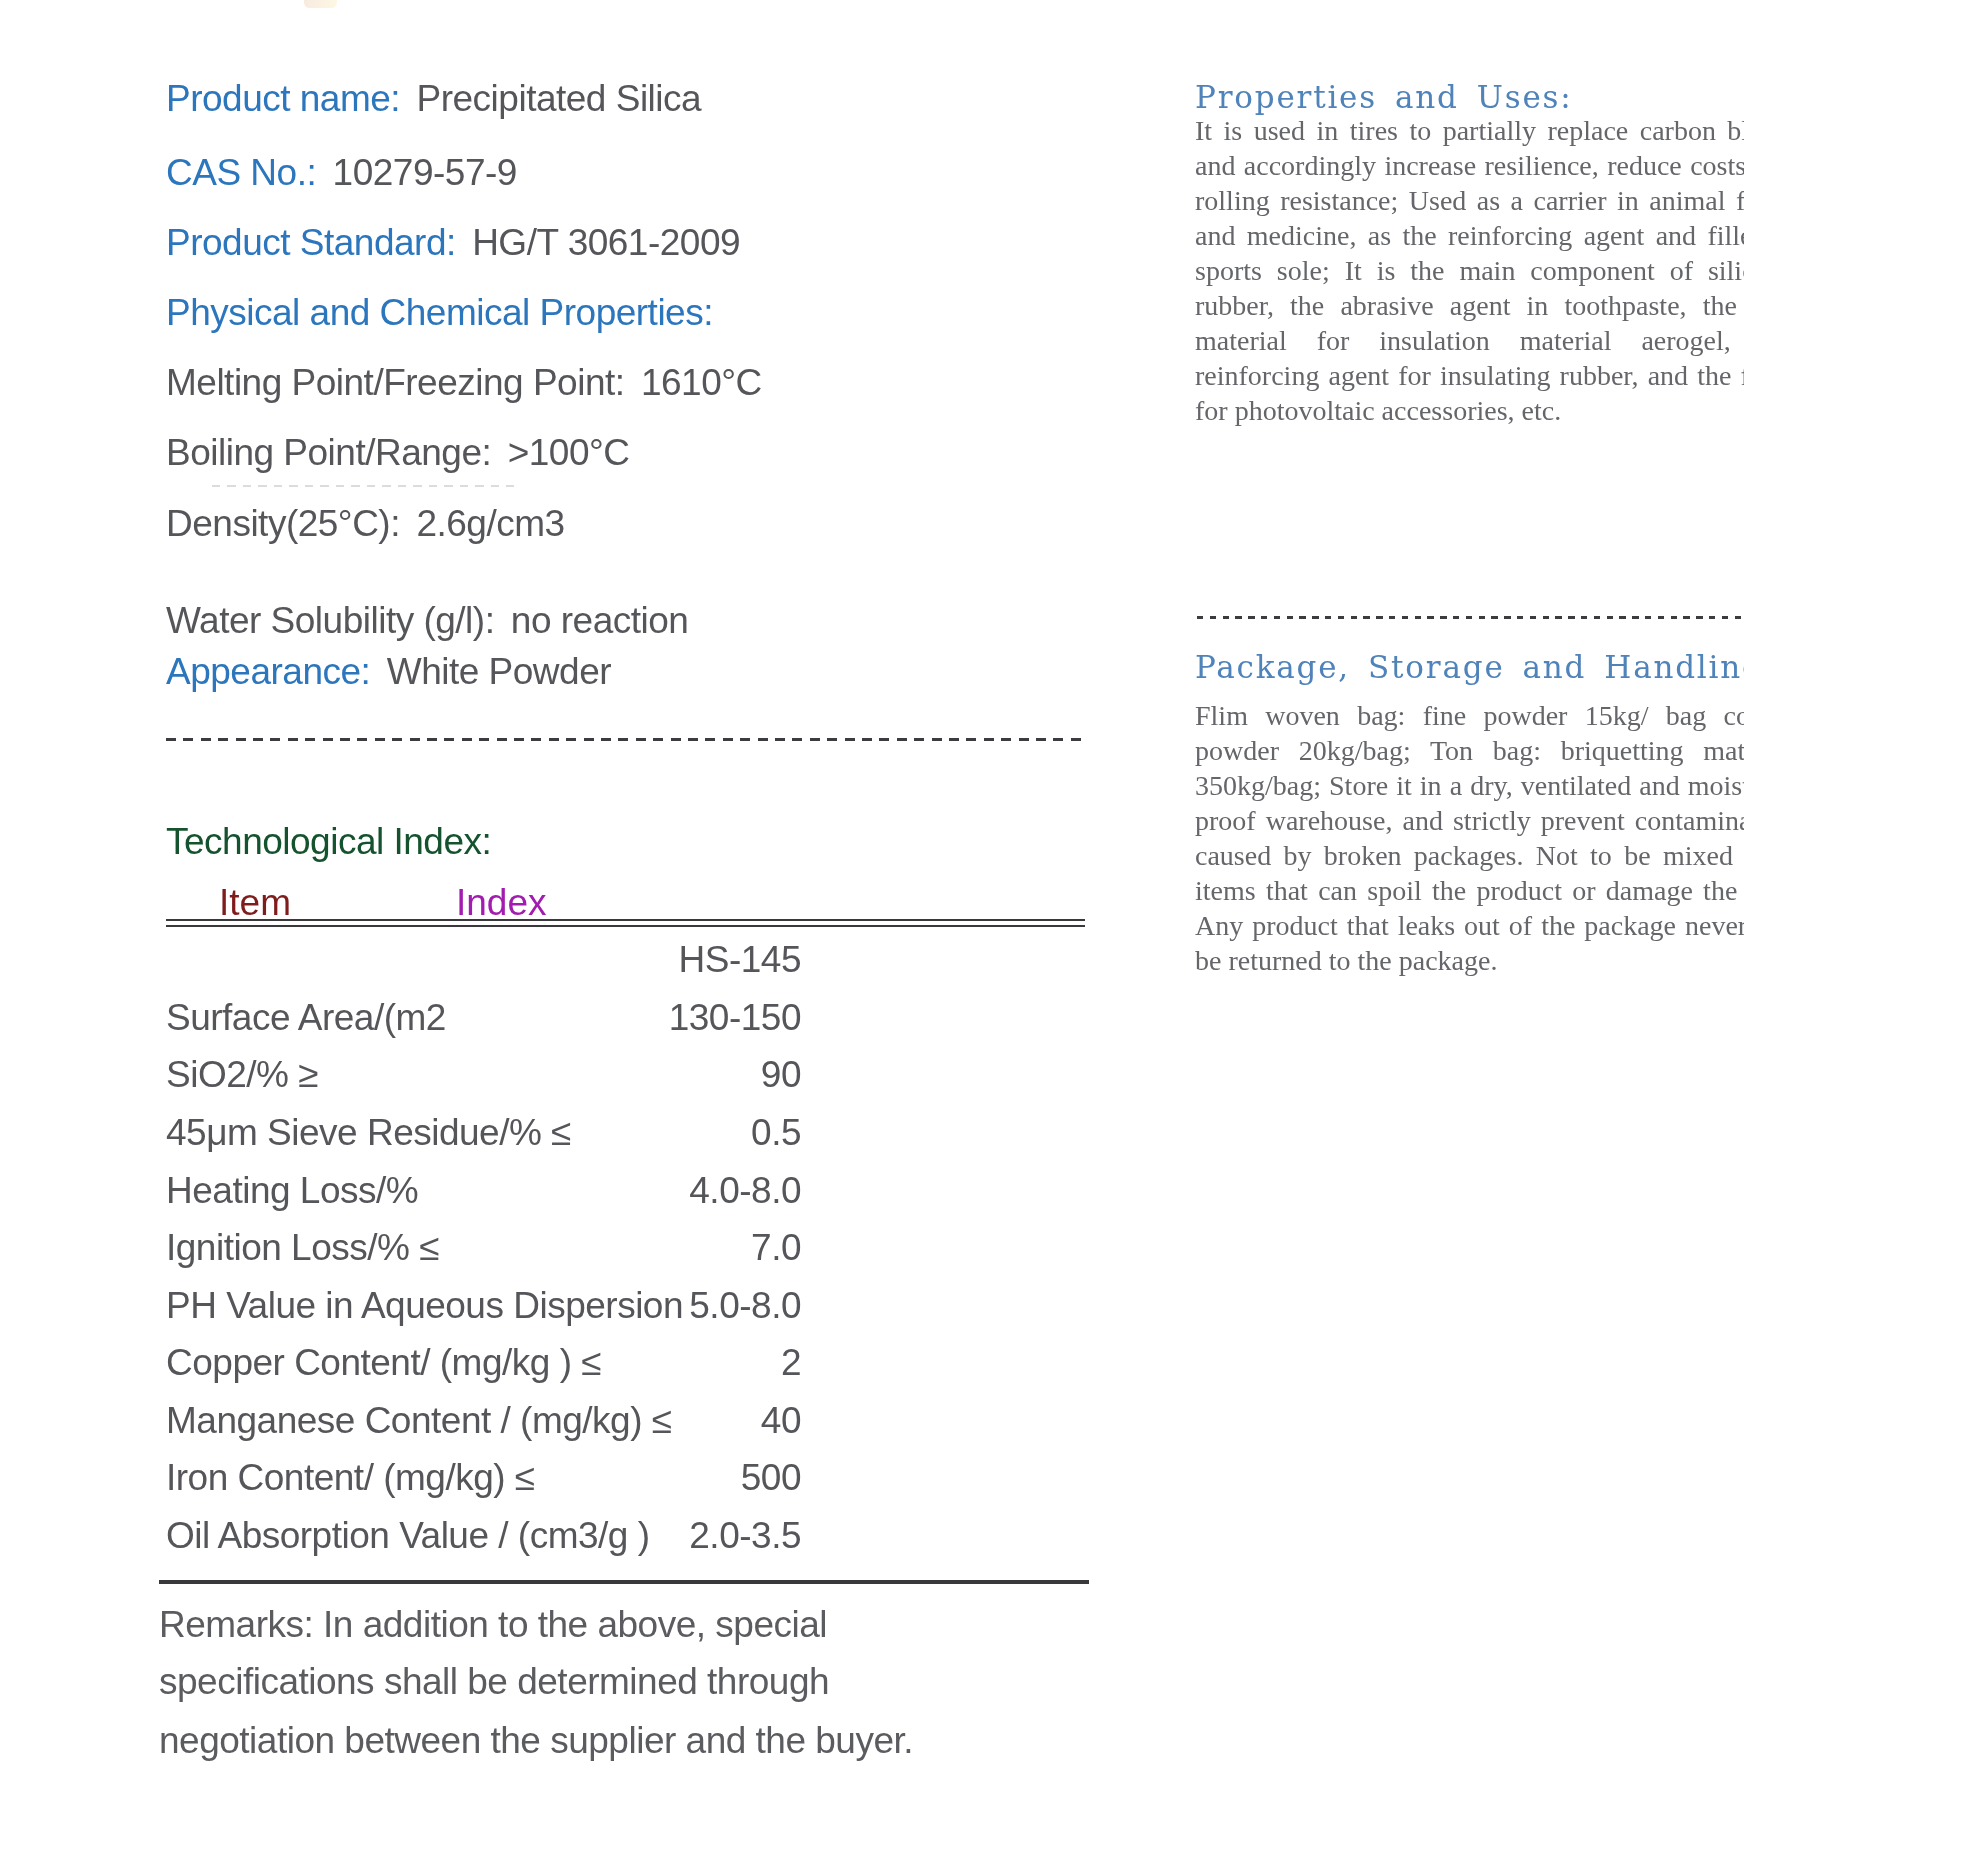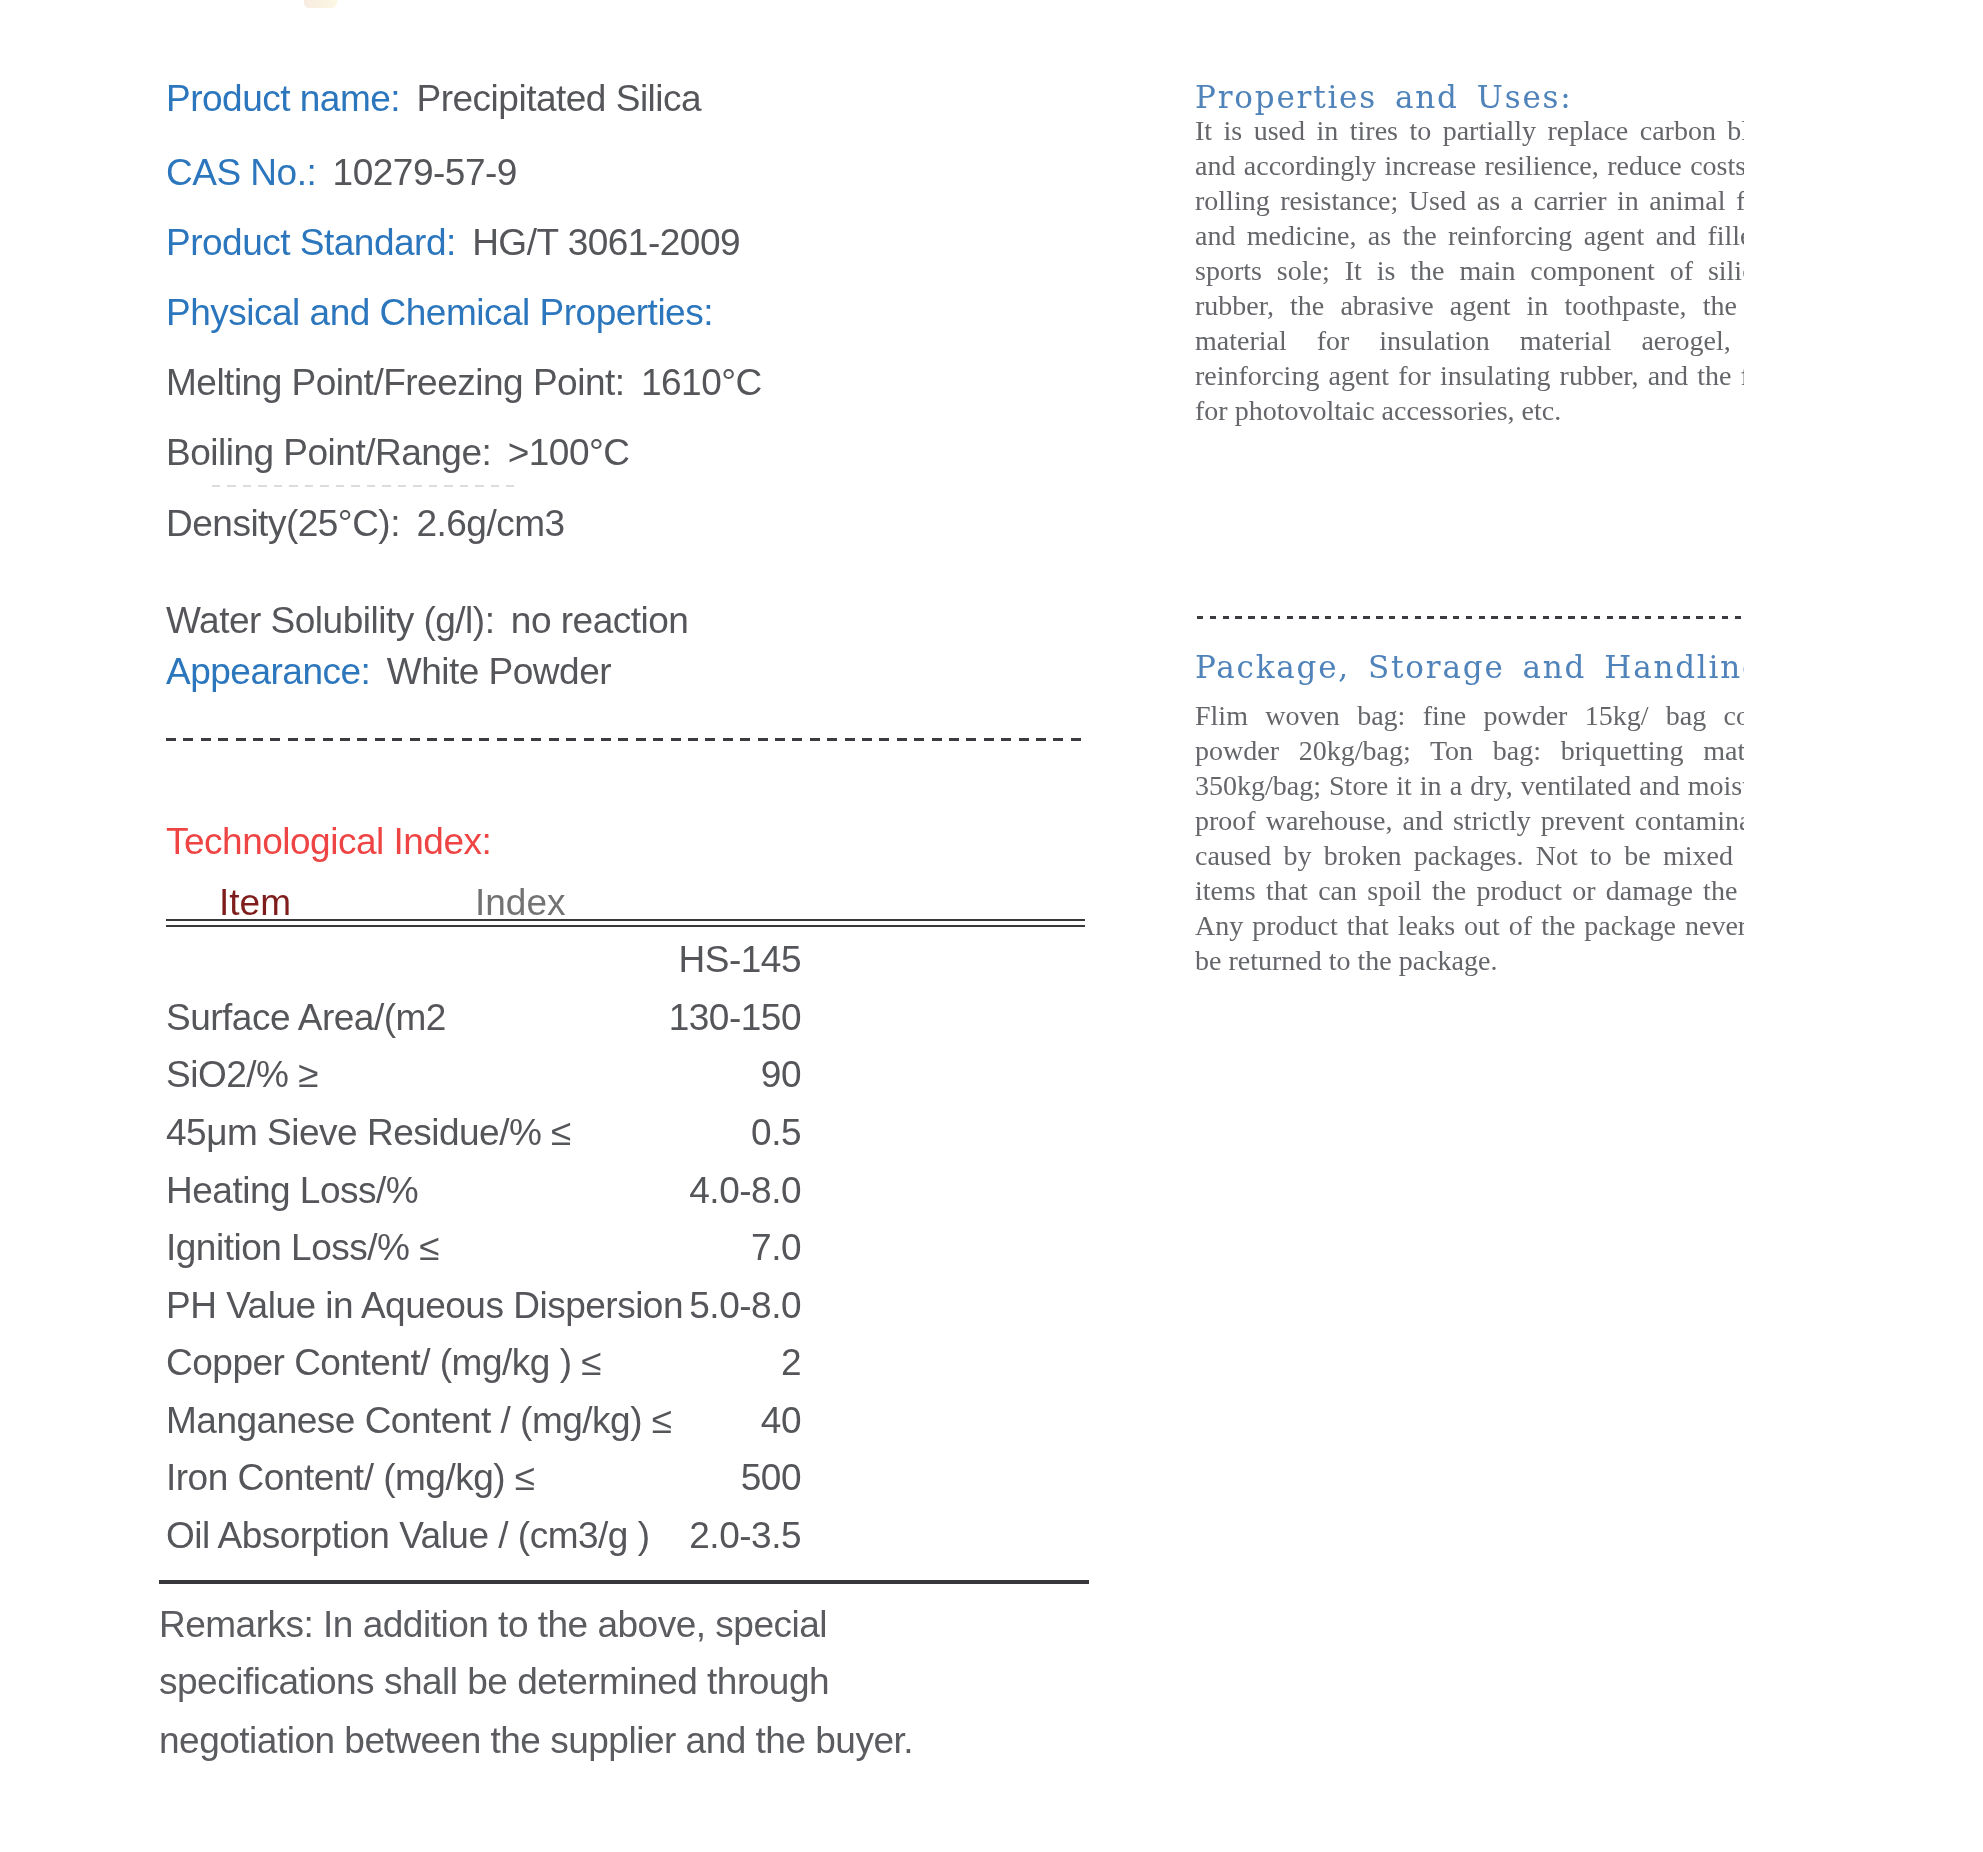--- a/index.html
+++ b/index.html
@@ -30,25 +30,25 @@
     background:repeating-linear-gradient(90deg, rgba(95,95,100,0.22) 0 8.2px, transparent 8.2px 15.5px);
   }
 
   .dashrule-left {
     position:absolute; left:166px; top:738px; width:917px; height:2.7px;
     background:repeating-linear-gradient(90deg,#3B3C3F 0 10px, transparent 10px 17.4px);
   }
 
   .tech-heading {
     position:absolute; left:166px; top:821px;
-    font-size:37px; letter-spacing:-0.5px; color:#ef4444; white-space:nowrap;
+    font-size:37px; letter-spacing:-0.5px; color:#14532d; white-space:nowrap;
   }
 
   .col-item  { position:absolute; left:219px; top:882px; font-size:37px; color:#7f1d1d; }
-  .col-index { position:absolute; left:475px; top:882px; font-size:37px; color:#737373;text-align:center; }
+  .col-index { position:absolute; left:456px; top:882px; font-size:37px; color:#a21caf;text-align:center; }
 
   .dblrule {
     position:absolute; left:166px; top:919px; width:919px; height:3.7px;
     border-top:2.7px solid #39393C; border-bottom:2.7px solid #39393C;
   }
 
   .trow {
     position:absolute; left:166px; width:635px;
     font-size:37px; letter-spacing:-0.5px; color:#55565A; white-space:nowrap;
   }

